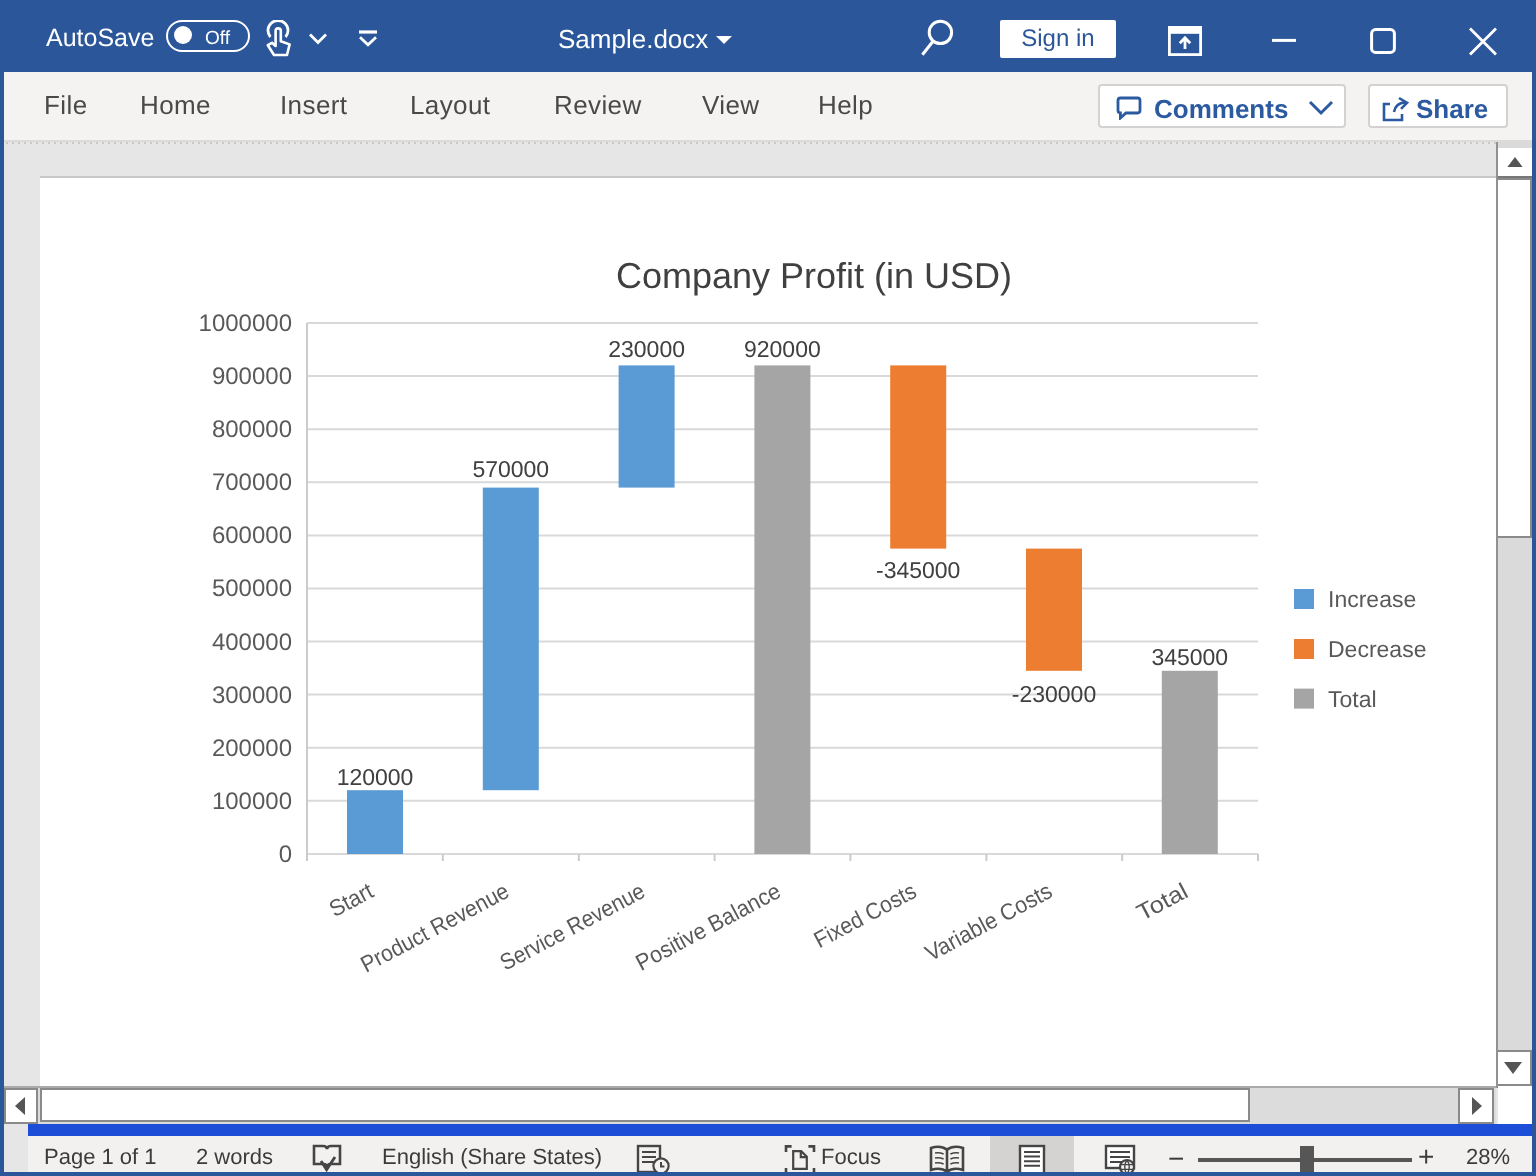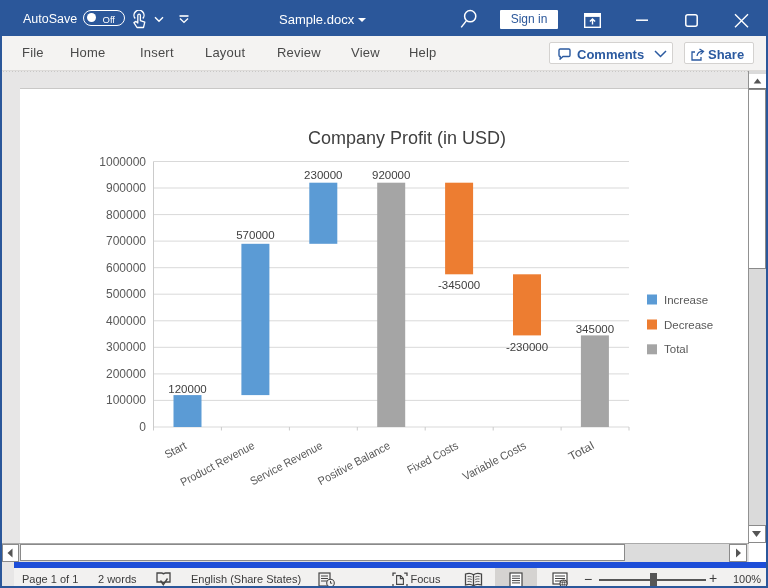--- a/index.html
+++ b/index.html
@@ -250,19 +250,19 @@
     <svg class="sbi" style="left:538px;top:4px" width="16" height="16" viewBox="0 0 16 16">
       <rect x="1" y="1" width="14" height="11" fill="#fff" stroke="#454545" stroke-width="1.2"></rect>
       <path d="M3 4 H13 M3 6.5 H13 M3 9 H9" stroke="#454545" stroke-width="1"></path>
       <circle cx="11.5" cy="11.5" r="3.5" fill="#f2f1f0" stroke="#454545" stroke-width="1.1"></circle>
       <path d="M8.5 10.3 H14.5 M8.5 12.7 H14.5 M11.5 8 C10 10 10 13 11.5 15 M11.5 8 C13 10 13 13 11.5 15" stroke="#454545" stroke-width="0.7" fill="none"></path>
     </svg>
     <div class="sbi" style="left:570px;top:3px;font-size:14px;">−</div>
     <div class="abs" style="left:585px;top:11px;width:107px;height:2px;background:#565656;"></div>
     <div class="abs" style="left:636px;top:5px;width:7px;height:13px;background:#565656;"></div>
     <div class="sbi" style="left:695px;top:2px;font-size:14px;">+</div>
-    <div class="sbi" style="left:719px">100%</div>
+    <div class="sbi" style="left:719px">28%</div>
   </div>
 
   <div id="bl" class="abs"></div>
   <div id="br" class="abs"></div>
   <div id="bb" class="abs"></div>
 </div>
 
 </body></html>

